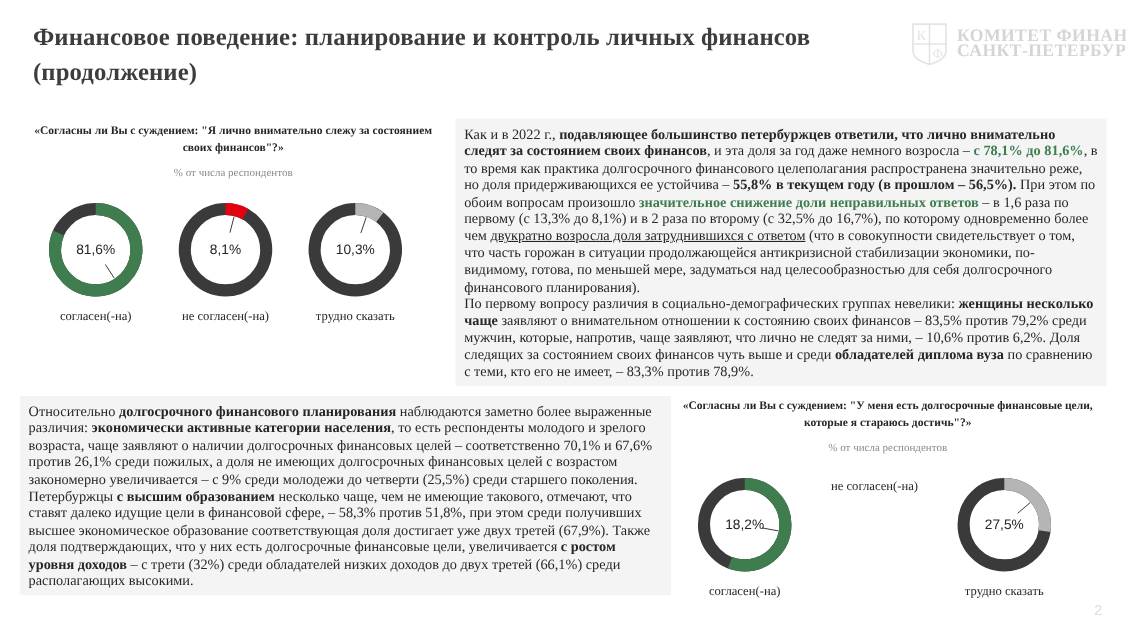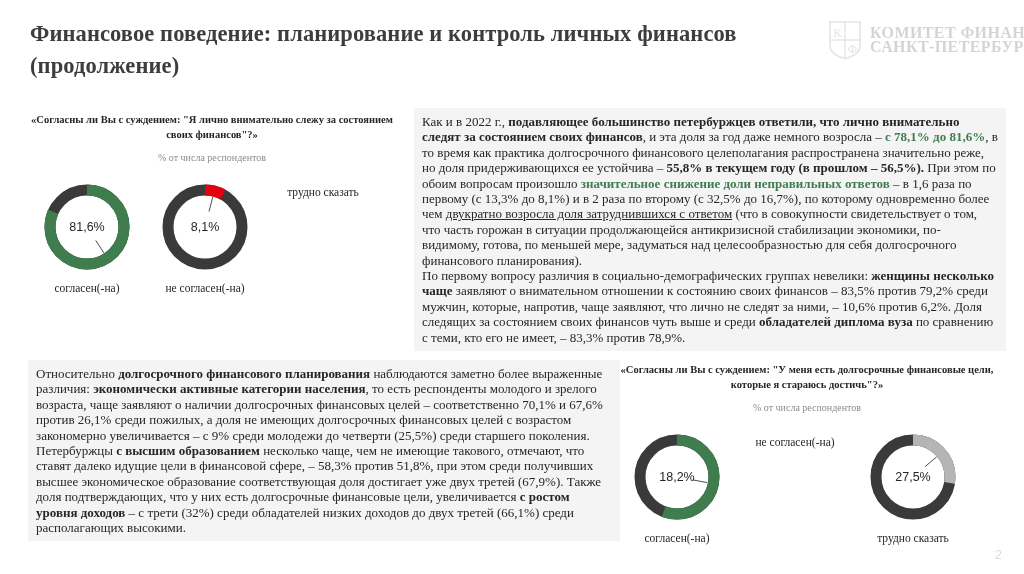--- a/index.html
+++ b/index.html
@@ -129,31 +129,39 @@
           <svg width="96" height="96" viewBox="0 0 96 96">
               <circle cx="48" cy="48" r="37" fill="none" stroke="#3a3a3a" stroke-width="11"></circle>
               <circle cx="48" cy="48" r="37" fill="none" stroke="#e3000f" stroke-width="11" stroke-dasharray="18.83070636561722 213.6471500000275" transform="rotate(-90 48 48)"></circle>
               <line x1="52.027704778695956" y1="32.515246394738156" x2="55.80367800872341" y2="17.99828988980517" stroke="#3a3a3a" stroke-width="0.9"></line>
             </svg>
           <span class="donut-value">8,1%</span>
         </div>
         <div class="donut-label">не согласен(-на)</div>
       </div>
       <div class="donut-cell">
+        <div class="donut-wrap">
+          <svg width="96" height="96" viewBox="0 0 96 96">
+              <circle cx="48" cy="48" r="37" fill="none" stroke="#3a3a3a" stroke-width="11"></circle>
+              <circle cx="48" cy="48" r="37" fill="none" stroke="#b5b5b5" stroke-width="11" stroke-dasharray="23.945219205661406 208.5326371599833" transform="rotate(-90 48 48)"></circle>
+              <line x1="53.08746614131858" y1="32.83036954105549" x2="57.856965648804746" y2="18.608840985795013" stroke="#3a3a3a" stroke-width="0.9"></line>
+            </svg>
+          <span class="donut-value">10,3%</span>
+        </div>
         <div class="donut-label">трудно сказать</div>
       </div>
     </div>
   </div>
 
   <div class="textblock" style="left:414px; top:108px; width:592px;">
     <p><span>Как и в 2022 г., </span><b>подавляющее большинство петербуржцев ответили, что лично внимательно следят за состоянием своих финансов</b><span>, и эта доля за год даже немного возросла – </span><span class="g">с 78,1% до 81,6%</span><span>, в то время как практика долгосрочного финансового целеполагания распространена значительно реже, но доля придерживающихся ее устойчива – </span><b>55,8% в текущем году (в прошлом – 56,5%).</b><span> При этом по обоим вопросам произошло </span><span class="g">значительное снижение доли неправильных ответов</span><span> – в 1,6 раза по первому (с 13,3% до 8,1%) и в 2 раза по второму (с 32,5% до 16,7%), по которому одновременно более чем </span><span class="u">двукратно возросла доля затруднившихся с ответом</span><span> (что в совокупности свидетельствует о том, что часть горожан в ситуации продолжающейся антикризисной стабилизации экономики, по-видимому, готова, по меньшей мере, задуматься над целесообразностью для себя долгосрочного финансового планирования).</span></p>
     <p><span>По первому вопросу различия в социально-демографических группах невелики: </span><b>женщины несколько чаще</b><span> заявляют о внимательном отношении к состоянию своих финансов – 83,5% против 79,2% среди мужчин, которые, напротив, чаще заявляют, что лично не следят за ними, – 10,6% против 6,2%. Доля следящих за состоянием своих финансов чуть выше и среди </span><b>обладателей диплома вуза</b><span> по сравнению с теми, кто его не имеет, – 83,3% против 78,9%.</span></p>
   </div>
 
-  <div class="textblock" style="left:18px; top:360px; width:592px;margin-left:10px;">
+  <div class="textblock" style="left:18px; top:360px; width:592px;">
     <p><span>Относительно </span><b>долгосрочного финансового планирования</b><span> наблюдаются заметно более выраженные различия: </span><b>экономически активные категории населения</b><span>, то есть респонденты молодого и зрелого возраста, чаще заявляют о наличии долгосрочных финансовых целей – соответственно 70,1% и 67,6% против 26,1% среди пожилых, а доля не имеющих долгосрочных финансовых целей с возрастом закономерно увеличивается – с 9% среди молодежи до четверти (25,5%) среди старшего поколения. Петербуржцы </span><b>с высшим образованием</b><span> несколько чаще, чем не имеющие такового, отмечают, что ставят далеко идущие цели в финансовой сфере, – 58,3% против 51,8%, при этом среди получивших высшее экономическое образование соответствующая доля достигает уже двух третей (67,9%). Также доля подтверждающих, что у них есть долгосрочные финансовые цели, увеличивается </span><b>с ростом уровня доходов</b><span> – с трети (32%) среди обладателей низких доходов до двух третей (66,1%) среди располагающих высокими.</span></p>
   </div>
 
   <div class="chart-block" style="left:618px; top:362px; width:378px;">
     <div class="chart-title">«Согласны ли Вы с суждением: "У меня есть долгосрочные финансовые цели, которые я стараюсь достичь"?»</div>
     <div class="chart-sub">% от числа респондентов</div>
     <div class="donuts">
       <div class="donut-cell">
         <div class="donut-wrap">
           <svg width="96" height="96" viewBox="0 0 96 96">

